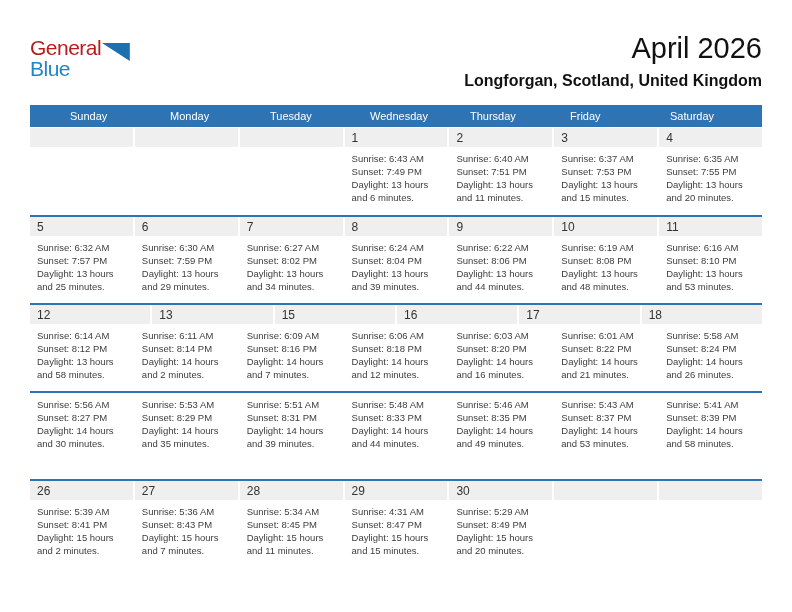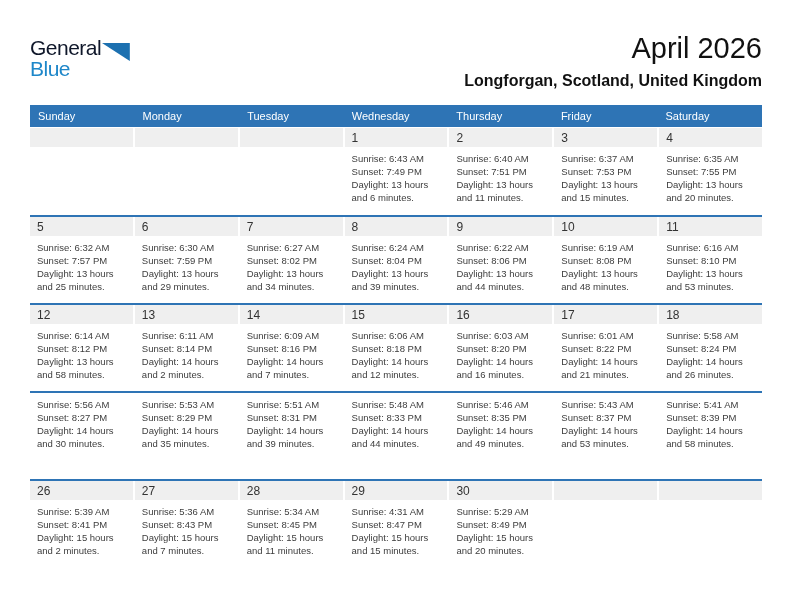--- a/index.html
+++ b/index.html
@@ -7,32 +7,32 @@
     width: 792px; height: 612px;
     background: #ffffff;
     font-family: "Liberation Sans", sans-serif;
     -webkit-font-smoothing: antialiased;
   }
   .page { position: relative; width: 792px; height: 612px; overflow: hidden; background: #fff; }
 
   
   .logo { position: absolute; left: 30px; top: 37px; width: 100px; }
   .logo-top { display: flex; align-items: flex-start; }
-  .logo-general { font-size: 21px; line-height: 22px; color: #0f172a; letter-spacing: -0.5px; text-align: center; }
+  .logo-general { font-size: 21px; line-height: 22px; color: #b91c1c; letter-spacing: -0.5px; text-align: center; }
   .logo-triangle { margin-left: 1px; margin-top: 5px; }
   .logo-blue { font-size: 21px; line-height: 20px; color: #1e87c9; text-align: left; margin-top: -3px; letter-spacing: -0.5px; }
 
   
   .title-block { position: absolute; right: 30px; top: 33px; text-align: right; }
   .page-title { font-size: 29px; line-height: 31px; color: #111111; }
   .page-subtitle { font-size: 16px; line-height: 19px; color: #111111; margin-top: 7px; font-weight: bold; }
 
   
   .calendar { position: absolute; left: 30px; top: 105px; width: 732px; }
-  .weekday-row { display: flex; background: #2E74B5; height: 22px; }
+  .weekday-row { display: flex; background: #2E74B5; height: 22px; padding-left: 32px; }
   .weekday-cell {
     flex: 1 1 0; box-sizing: border-box;
     color: #ffffff; font-size: 11px; line-height: 22px; padding-left: 8px;
     overflow: hidden; white-space: nowrap;
   }
 
   .week-row { border-top: 2px solid #2E74B5; height: 86px; overflow: hidden; }
   .week-row.first { border-top: none; margin-top: 1px; height: 87px; }
 
   .number-row { display: flex; gap: 2px; height: 19px; background: #ffffff; }
@@ -174,21 +174,20 @@
               <div class="detail-line">Sunset: 8:10 PM</div>
               <div class="detail-line">Daylight: 13 hours</div>
               <div class="detail-line">and 53 minutes.</div>
             </div>
           </div>
         </div>
         <div class="week-row">
           <div class="number-row">
             <div class="num-cell">12</div>
             <div class="num-cell">13</div>
-            <div class="num-cell">14</div>
             <div class="num-cell">15</div>
             <div class="num-cell">16</div>
             <div class="num-cell">17</div>
             <div class="num-cell">18</div>
           </div>
           <div class="detail-row">
             <div class="detail-cell">
               <div class="detail-line">Sunrise: 6:14 AM</div>
               <div class="detail-line">Sunset: 8:12 PM</div>
               <div class="detail-line">Daylight: 13 hours</div>

